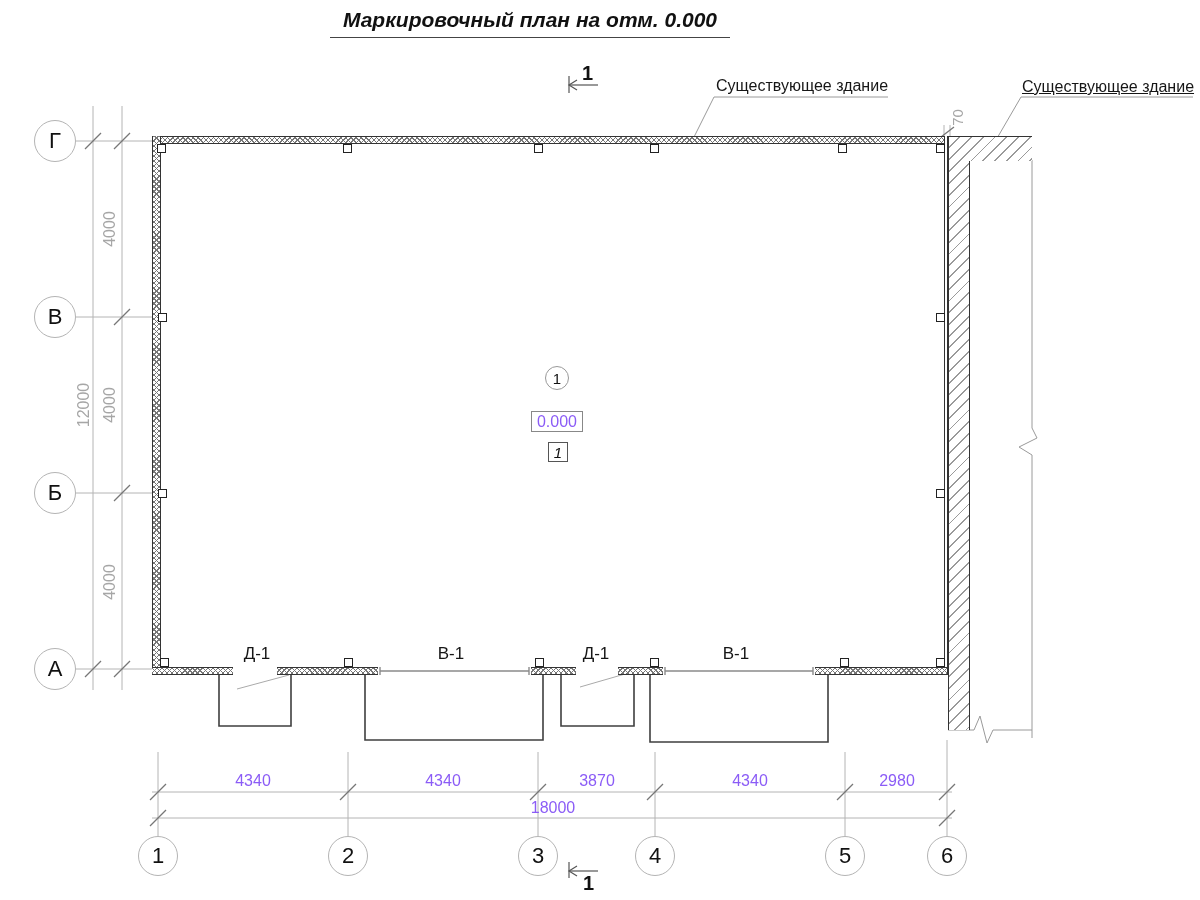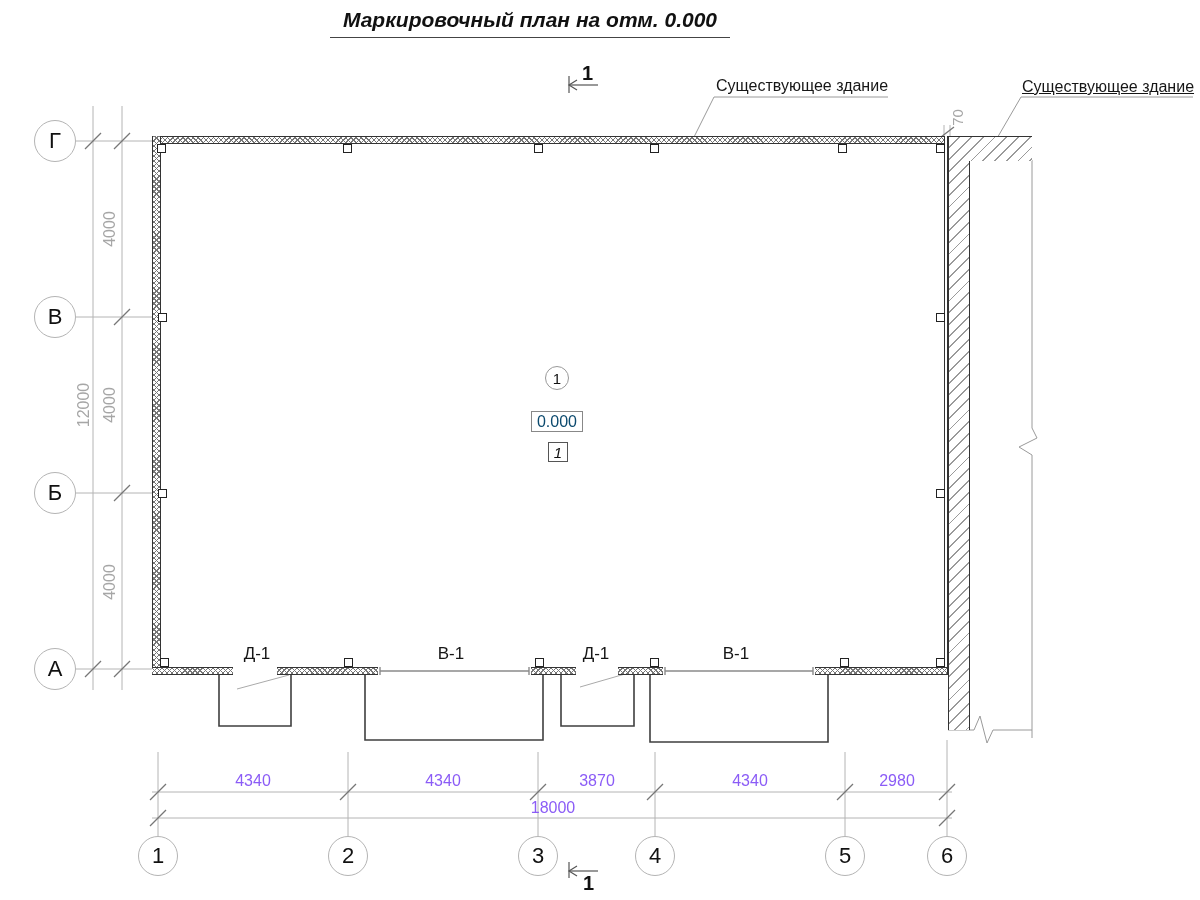--- a/index.html
+++ b/index.html
@@ -29,21 +29,21 @@
   .dim-text-v{position:absolute;color:#a6a6a6;font-size:16px;text-align:center;width:60px;
       transform:rotate(-90deg);}
   .open-label{position:absolute;font-size:17px;color:#161616;text-align:center;width:60px;}
   .bldg-label{position:absolute;font-size:16px;color:#161616;white-space:nowrap;}
   .sect-digit{position:absolute;font-size:20px;font-weight:600;color:#111;}
   .node-circle{position:absolute;left:545px;top:366px;width:24px;height:24px;
       box-sizing:border-box;border:1.2px solid #999;border-radius:50%;background:#fff;
       display:flex;align-items:center;justify-content:center;font-size:15px;color:#111;}
   .elev-box{position:absolute;left:531px;top:411px;width:52px;height:21px;
       box-sizing:border-box;border:1px solid #888;background:#fff;display:flex;
-      align-items:center;justify-content:center;font-size:16px;color:#0c4a6e;}
+      align-items:center;justify-content:center;font-size:16px;color:#8b5cf6;}
   .room-box{position:absolute;left:548px;top:442px;width:20px;height:20px;
       box-sizing:border-box;border:1.3px solid #555;background:#fff;display:flex;
       align-items:center;justify-content:center;font-size:15px;font-style:italic;color:#111;}
   svg{position:absolute;left:0;top:0;}
 </style>
 </head>
 <body>
 
 <div id="canvas">
 

